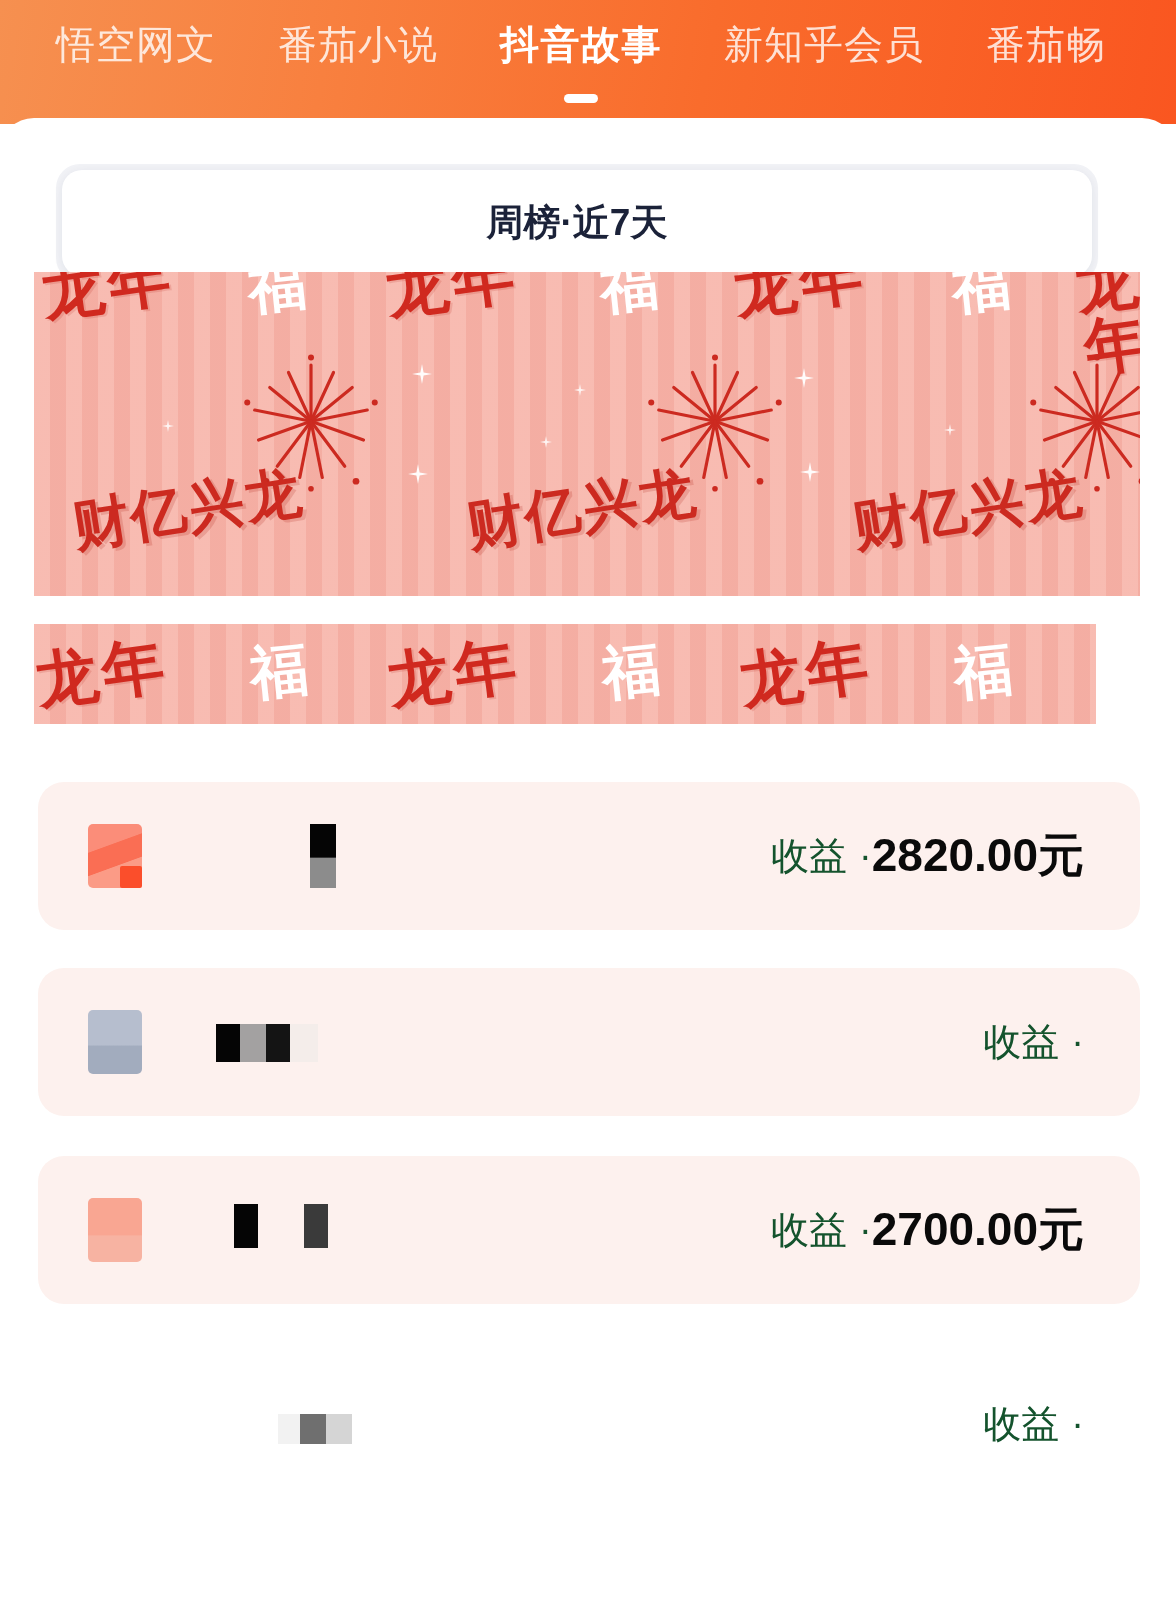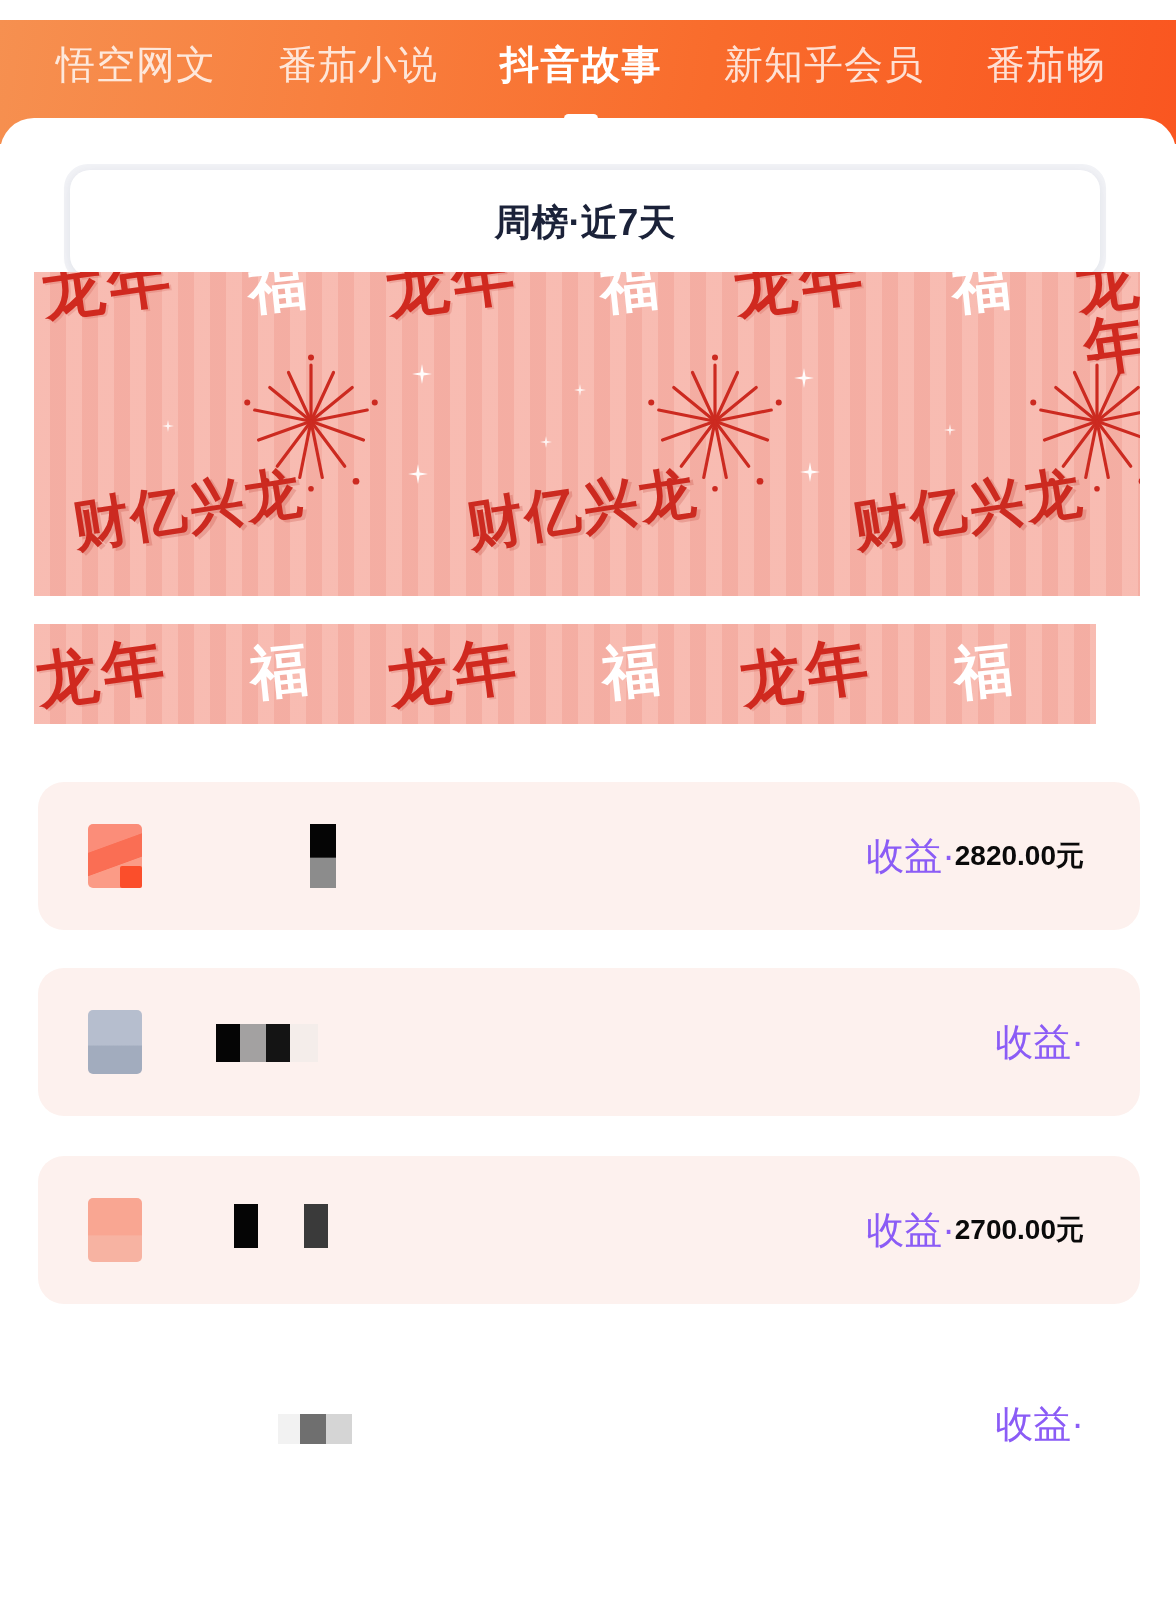--- a/index.html
+++ b/index.html
@@ -8,21 +8,20 @@
     font-family: "Liberation Sans", "DejaVu Sans", sans-serif;
     background: #ffffff; overflow: hidden;
   }
   #app { position: relative; width: 1176px; height: 1620px; overflow: hidden; }
 
   
   .topbar {
     position: absolute; left: 0; top: 0; width: 1176px; height: 124px;
     background: linear-gradient(100deg, #F69050 0%, #F8803F 28%, #F96C2C 60%, #FA5620 100%);
     overflow: hidden;
-    margin-top: 20px;
   }
   .tabstrip {
     position: absolute; left: 0; top: 0; height: 124px;
     display: flex; align-items: flex-start; white-space: nowrap;
     padding-left: 56px; padding-top: 14px;
   }
   .tab {
     position: relative; display: flex; flex-direction: column; align-items: center;
     margin-right: 62px; padding-top: 4px;
   }
@@ -38,21 +37,21 @@
   }
 
   
   .sheet {
     position: absolute; left: 0; top: 118px; width: 1176px; height: 1502px;
     background: #ffffff; border-radius: 34px 34px 0 0;
   }
 
   
   .segwrap {
-    position: absolute; left: 64px; top: 46px; width: 1042px; height: 118px;
+    position: absolute; left: 56px; top: 46px; width: 1042px; height: 118px;
     background: #F1F2F6; border-radius: 24px; display: flex; padding: 6px;
   }
   .seg {
     flex: 1; display: flex; align-items: center; justify-content: center;
     border-radius: 20px; font-size: 37px; color: #8C8F99; font-weight: 400;
   }
   .seg.active {
     background: #ffffff; color: #1B2239; font-weight: 700;
     box-shadow: 0 2px 10px rgba(30,40,70,0.07);
   }
@@ -119,22 +118,22 @@
   .rank-bronze {
     background: linear-gradient(180deg, #F9A692 0%, #F9A692 58%, #F7B3A2 59%, #F7B3A2 100%);
   }
   .redact { position: absolute; display: flex; align-items: center; }
   .rb { display: block; }
 
   .earn {
     position: absolute; right: 56px; top: 0; height: 148px;
     display: flex; align-items: center; justify-content: flex-end;
   }
-  .earn-label { font-size: 38px; color: #8b5cf6; font-weight: 400; letter-spacing: 0px; }
-  .earn-amount { font-size: 28px; color: #0A0A0A; font-weight: 700; letter-spacing: 0px; }
+  .earn-label { font-size: 38px; color: #14532d; font-weight: 400; letter-spacing: 0px; margin-left: 12px; }
+  .earn-amount { font-size: 46px; color: #0A0A0A; font-weight: 700; letter-spacing: 0px; }
 </style>
 </head>
 <body>
 
 <div id="app">
 
   <div class="topbar">
     <div class="tabstrip">
 
       <div class="tab">

